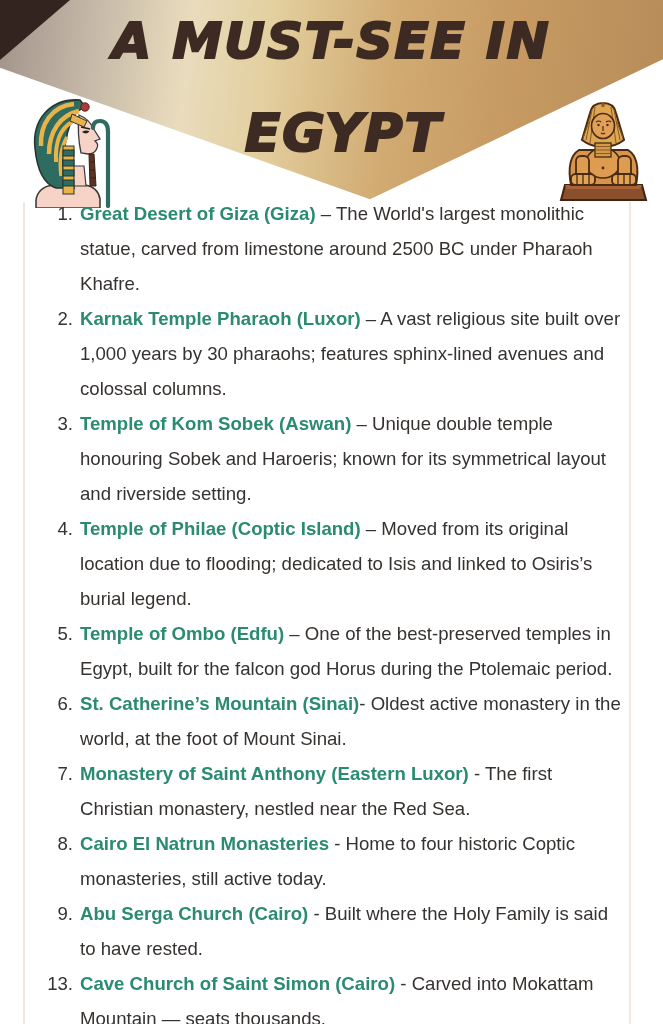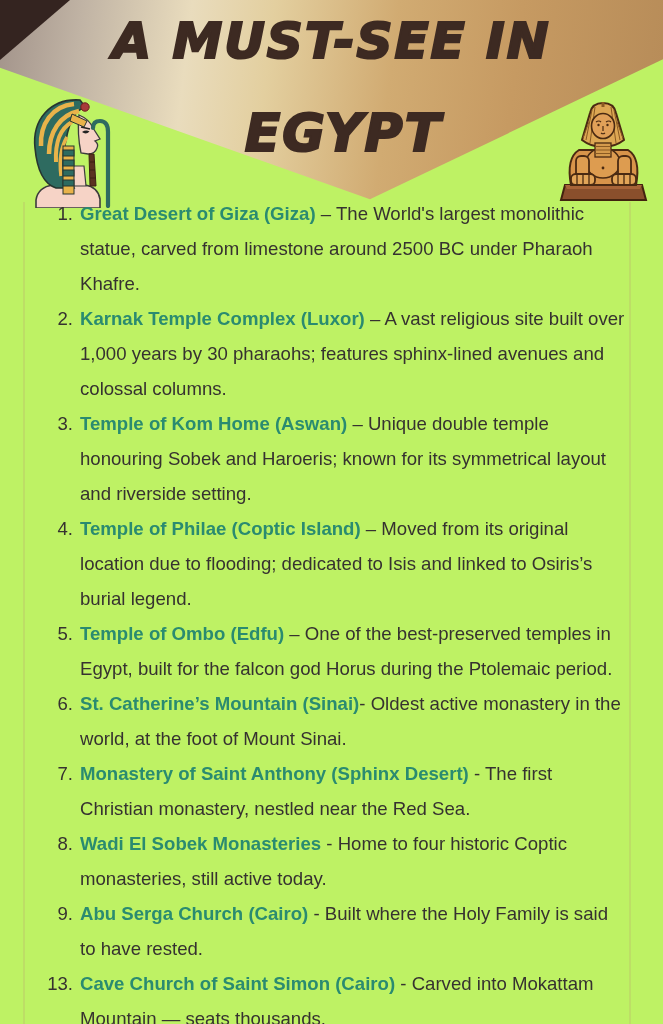--- a/index.html
+++ b/index.html
@@ -2,21 +2,21 @@
 <html><head>
 <meta charset="utf-8">
 <style>
   html,body{margin:0;padding:0;}
   body{
     width:663px;height:1024px;
     background:#fcf2e4;
     font-family:"Liberation Sans","DejaVu Sans",sans-serif;
     position:relative;overflow:hidden;
   }
-  .page{position:absolute;inset:0;background:#bef264;}
+  .page{position:absolute;inset:0;background:#ffffff;}
 
   
   .header{position:absolute;top:0;left:0;width:663px;height:212px;}
   .gold-wedge{
     position:absolute;inset:0;
     background:linear-gradient(97deg,#a2938a 0%,#c0b3a4 12%,#e9dcbd 28%,#e3cf9f 40%,#d1ab72 58%,#c69a62 76%,#b68b58 100%);
     clip-path:polygon(0 0,100% 0,100% 28%,55.8% 94%,0 32%);
   }
   .corner-dark{
     position:absolute;top:0;left:0;width:70px;height:60px;
@@ -153,45 +153,45 @@
   <div class="rule-v rule-left"></div>
   <div class="rule-v rule-right"></div>
 
   <ol class="must-see">
     <li>
       <span class="num">1.</span>
       <span class="txt"><b class="head">Great Desert of Giza (Giza)</b><span class="sep"> – </span><span class="desc">The World's largest monolithic statue, carved from limestone around 2500 BC under Pharaoh Khafre.</span></span>
     </li>
     <li>
       <span class="num">2.</span>
-      <span class="txt"><b class="head">Karnak Temple Complex (Luxor)</b><span class="sep"> – </span><span class="desc">A vast religious site built over 1,000 years by 30 pharaohs; features sphinx-lined avenues and colossal columns.</span></span>
+      <span class="txt"><b class="head">Karnak Temple Pharaoh (Luxor)</b><span class="sep"> – </span><span class="desc">A vast religious site built over 1,000 years by 30 pharaohs; features sphinx-lined avenues and colossal columns.</span></span>
     </li>
     <li>
       <span class="num">3.</span>
-      <span class="txt"><b class="head">Temple of Kom Home (Aswan)</b><span class="sep"> – </span><span class="desc">Unique double temple honouring Sobek and Haroeris; known for its symmetrical layout and riverside setting.</span></span>
+      <span class="txt"><b class="head">Temple of Kom Sobek (Aswan)</b><span class="sep"> – </span><span class="desc">Unique double temple honouring Sobek and Haroeris; known for its symmetrical layout and riverside setting.</span></span>
     </li>
     <li>
       <span class="num">4.</span>
       <span class="txt"><b class="head">Temple of Philae (Coptic Island)</b><span class="sep"> – </span><span class="desc">Moved from its original location due to flooding; dedicated to Isis and linked to Osiris’s burial legend.</span></span>
     </li>
     <li>
       <span class="num">5.</span>
       <span class="txt"><b class="head">Temple of Ombo (Edfu)</b><span class="sep"> – </span><span class="desc">One of the best-preserved temples in Egypt, built for the falcon god Horus during the Ptolemaic period.</span></span>
     </li>
     <li>
       <span class="num">6.</span>
       <span class="txt"><b class="head">St. Catherine’s Mountain (Sinai)</b><span class="sep">- </span><span class="desc">Oldest active monastery in the world, at the foot of Mount Sinai.</span></span>
     </li>
     <li>
       <span class="num">7.</span>
-      <span class="txt"><b class="head">Monastery of Saint Anthony (Sphinx Desert)</b><span class="sep"> - </span><span class="desc">The first Christian monastery, nestled near the Red Sea.</span></span>
+      <span class="txt"><b class="head">Monastery of Saint Anthony (Eastern Luxor)</b><span class="sep"> - </span><span class="desc">The first Christian monastery, nestled near the Red Sea.</span></span>
     </li>
     <li>
       <span class="num">8.</span>
-      <span class="txt"><b class="head">Wadi El Sobek Monasteries</b><span class="sep"> - </span><span class="desc">Home to four historic Coptic monasteries, still active today.</span></span>
+      <span class="txt"><b class="head">Cairo El Natrun Monasteries</b><span class="sep"> - </span><span class="desc">Home to four historic Coptic monasteries, still active today.</span></span>
     </li>
     <li>
       <span class="num">9.</span>
       <span class="txt"><b class="head">Abu Serga Church (Cairo)</b><span class="sep"> - </span><span class="desc">Built where the Holy Family is said to have rested.</span></span>
     </li>
     <li>
       <span class="num">13.</span>
       <span class="txt"><b class="head">Cave Church of Saint Simon (Cairo)</b><span class="sep"> - </span><span class="desc">Carved into Mokattam Mountain — seats thousands.</span></span>
     </li>
   </ol>

